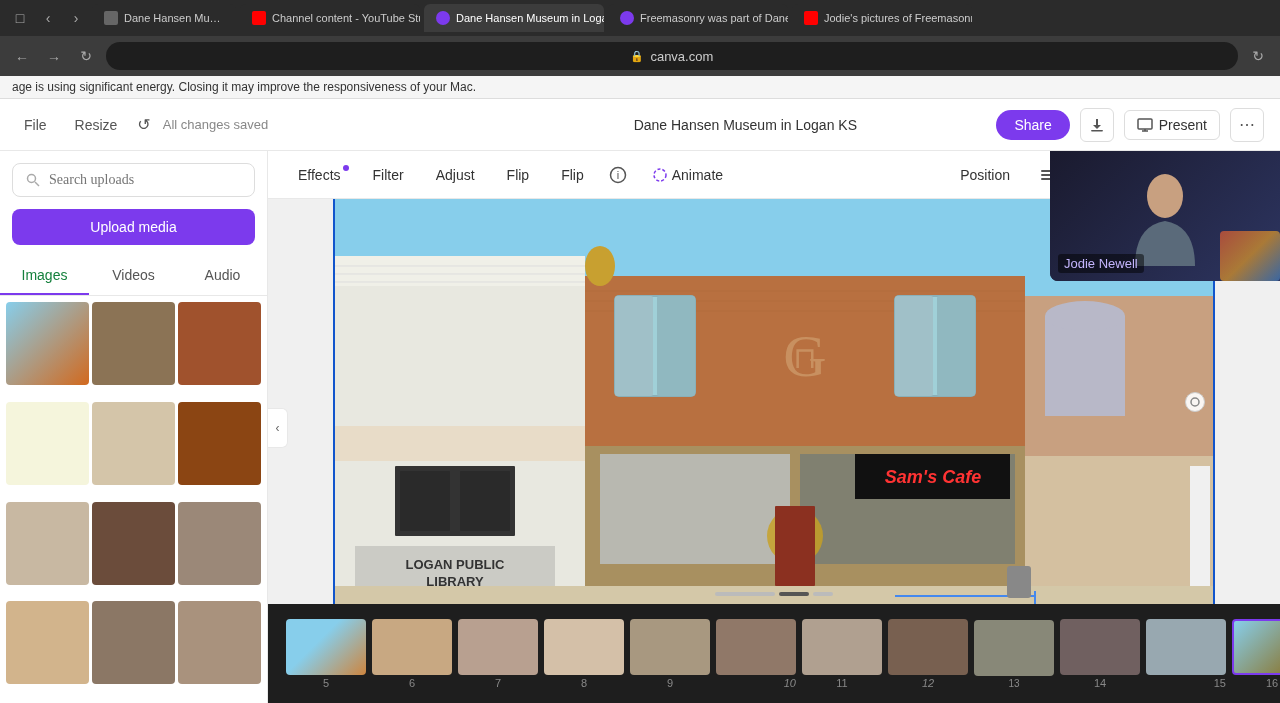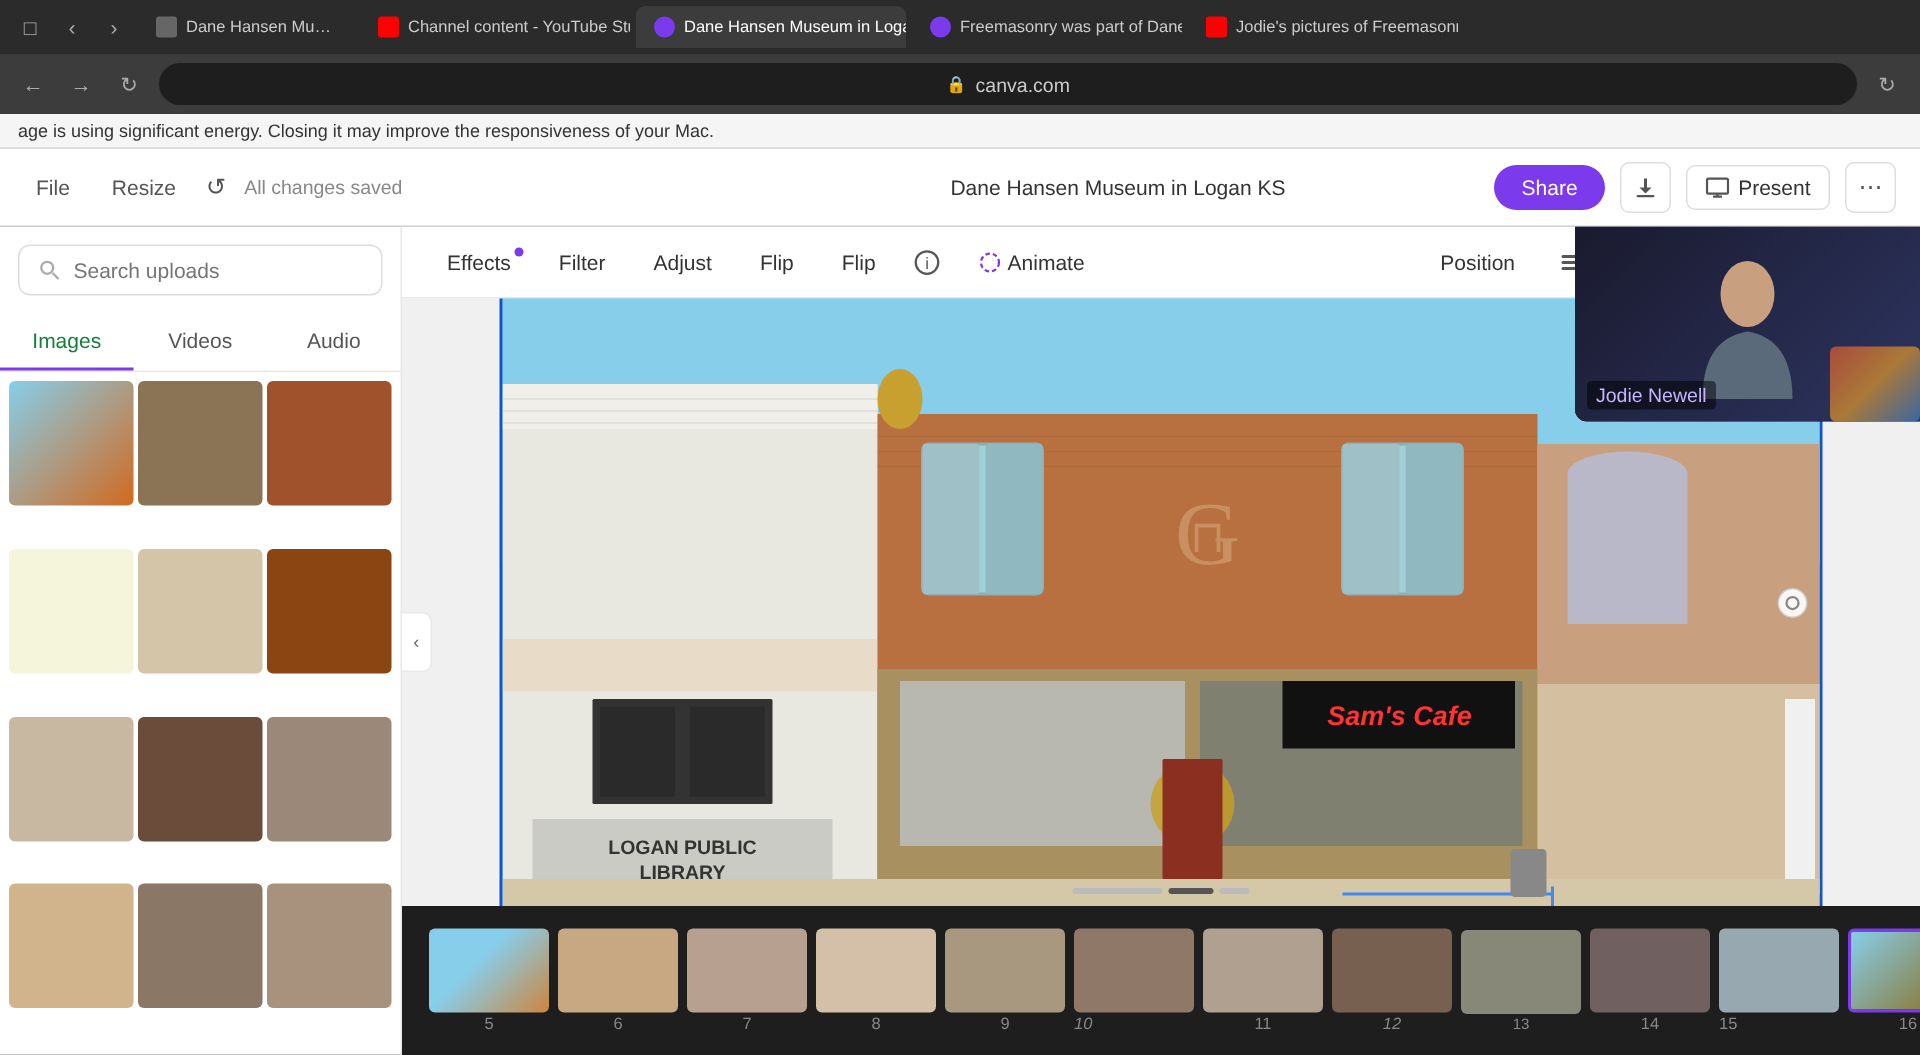--- a/index.html
+++ b/index.html
@@ -34,21 +34,21 @@
     .present-btn { display: flex; align-items: center; gap: 6px; border: 1px solid #ddd; border-radius: 6px; padding: 6px 12px; font-size: 14px; color: #333; cursor: pointer; }
     .more-btn { width: 34px; height: 34px; border: 1px solid #ddd; border-radius: 6px; display: flex; align-items: center; justify-content: center; cursor: pointer; color: #555; }
 
     
     .canva-main { display: flex; flex: 1; overflow: hidden; }
 
     
     .left-sidebar { width: 268px; background: #fff; border-right: 1px solid #e8e8e8; display: flex; flex-direction: column; flex-shrink: 0; }
     .search-area { padding: 12px; }
     .search-box { display: flex; align-items: center; gap: 8px; border: 1px solid #ddd; border-radius: 8px; padding: 8px 12px; cursor: text; }
-    .search-input { border: none; outline: none; font-size: 14px; color: #8b5cf6; flex: 1; background: transparent; }
+    .search-input { border: none; outline: none; font-size: 14px; color: #8b5cf6; flex: 1; background: transparent; font-family: Liberation Serif, serif; }
     .upload-media-btn { margin: 0 12px 12px; background: #7c3aed; color: white; border: none; border-radius: 8px; padding: 10px; font-size: 14px; cursor: pointer; font-weight: 500; width: calc(100% - 24px); }
     .media-tabs { display: flex; border-bottom: 1px solid #e8e8e8; }
     .media-tab { flex: 1; text-align: center; padding: 10px; font-size: 14px; color: #555; cursor: pointer; }
     .media-tab.active { color: #15803d; border-bottom: 2px solid #7c3aed; font-weight: 500; }
     .media-grid { display: grid; grid-template-columns: repeat(3, 1fr); gap: 3px; padding: 6px; overflow-y: auto; flex: 1; }
     .media-thumb { aspect-ratio: 1; background: #e8e8e8; border-radius: 4px; overflow: hidden; cursor: pointer; }
 
     
     .canvas-area { flex: 1; display: flex; flex-direction: column; background: #f0f0f0; overflow: hidden; }
 
@@ -185,20 +185,21 @@
       <div class="left-sidebar">
         <div class="search-area">
           <div class="search-box">
             <svg width="16" height="16" viewBox="0 0 16 16">
                 <circle cx="6.5" cy="6.5" r="4" fill="none" stroke="#aaa" stroke-width="1.5"></circle>
                 <line x1="10" y1="10" x2="14" y2="14" stroke="#aaa" stroke-width="1.5"></line>
               </svg>
             <input class="search-input" type="text" placeholder="Search uploads" style="">
           </div>
         </div>
+        <button class="upload-media-btn">Upload media</button>
         <div class="media-tabs">
           <div class="media-tab active">Images</div>
           <div class="media-tab">Videos</div>
           <div class="media-tab">Audio</div>
         </div>
         <div class="media-grid">
           <div class="media-thumb thumb-1"></div>
           <div class="media-thumb thumb-2"></div>
           <div class="media-thumb thumb-3"></div>
           <div class="media-thumb thumb-4"></div>
@@ -385,41 +386,41 @@
             <span style="font-size:11px;color:#888;">7</span>
           </div>
           <div style="display:flex;flex-direction:column;align-items:center;gap:2px;">
             <div class="slide-thumb s8"></div>
             <span style="font-size:11px;color:#888;">8</span>
           </div>
           <div style="display:flex;flex-direction:column;align-items:center;gap:2px;">
             <div class="slide-thumb s9"></div>
             <span style="font-size:11px;color:#888;">9</span>
           </div>
-          <div style="display:flex;flex-direction:column;align-items:flex-start;gap:2px;font-style:italic;">
+          <div style="display:flex;flex-direction:column;align-items:flex-end;gap:2px;font-style:italic;">
             <div class="slide-thumb s10"></div>
             <span style="font-size:11px;color:#888;">10</span>
           </div>
           <div style="display:flex;flex-direction:column;align-items:center;gap:2px;">
             <div class="slide-thumb s11"></div>
             <span style="font-size:11px;color:#888;">11</span>
           </div>
           <div style="display:flex;flex-direction:column;align-items:center;gap:2px;">
             <div class="slide-thumb s12"></div>
             <span style="font-size:11px;color:#888;font-style:italic;">12</span>
           </div>
           <div style="display:flex;flex-direction:column;align-items:center;gap:2px;">
             <div class="slide-thumb s13"></div>
             <span style="font-size:10px;color:#888;">13</span>
           </div>
           <div style="display:flex;flex-direction:column;align-items:center;gap:2px;">
             <div class="slide-thumb s14"></div>
             <span style="font-size:11px;color:#888;">14</span>
           </div>
-          <div style="display:flex;flex-direction:column;align-items:flex-start;gap:2px;">
+          <div style="display:flex;flex-direction:column;align-items:flex-end;gap:2px;">
             <div class="slide-thumb s15"></div>
             <span style="font-size:11px;color:#888;">15</span>
           </div>
           <div style="display:flex;flex-direction:column;align-items:center;gap:2px;">
             <div class="slide-thumb s16-active" style="border:2px solid #7c3aed;"></div>
             <span style="font-size:11px;color:#888;">16</span>
           </div>
 
         </div>
 

